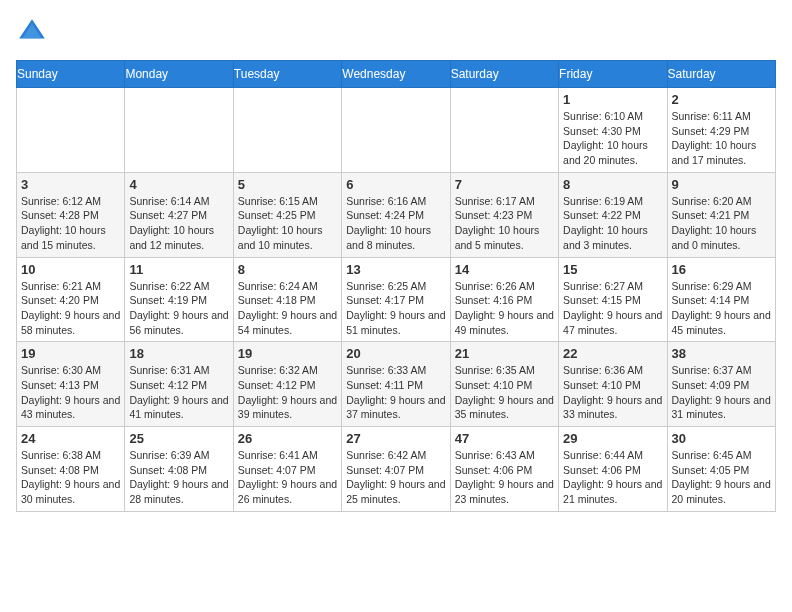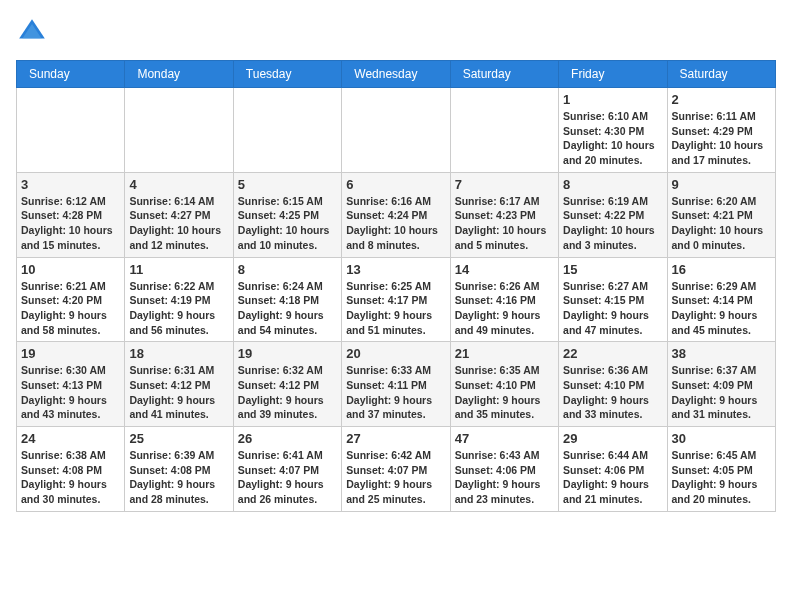--- a/index.html
+++ b/index.html
@@ -45,21 +45,21 @@
       color: #555;
     }
     table {
       width: 100%;
       border-collapse: collapse;
       font-size: 11px;
     }
     thead tr th {
       background: #2980d9;
       color: #fff;
-      padding: 6px 12px;
+      padding: 6px 0;
       text-align: left;
       font-weight: normal;
       font-size: 12px;
       border: 1px solid #2471c0;
     }
     tbody tr td {
       border: 1px solid #ccc;
       vertical-align: top;
       padding: 4px;
       width: 14.28%;
@@ -73,21 +73,20 @@
       font-weight: bold;
       font-size: 13px;
       color: #333;
       display: block;
       margin-bottom: 2px;
     }
     .day-info {
       color: #333;
       font-size: 10.5px;
       line-height: 1.4;
-      font-weight: bold;
     }
     td.empty {
       background: #fff;
     }
   </style>
 </head>
 <body>
 
 <div class="header">
   <div class="logo">

